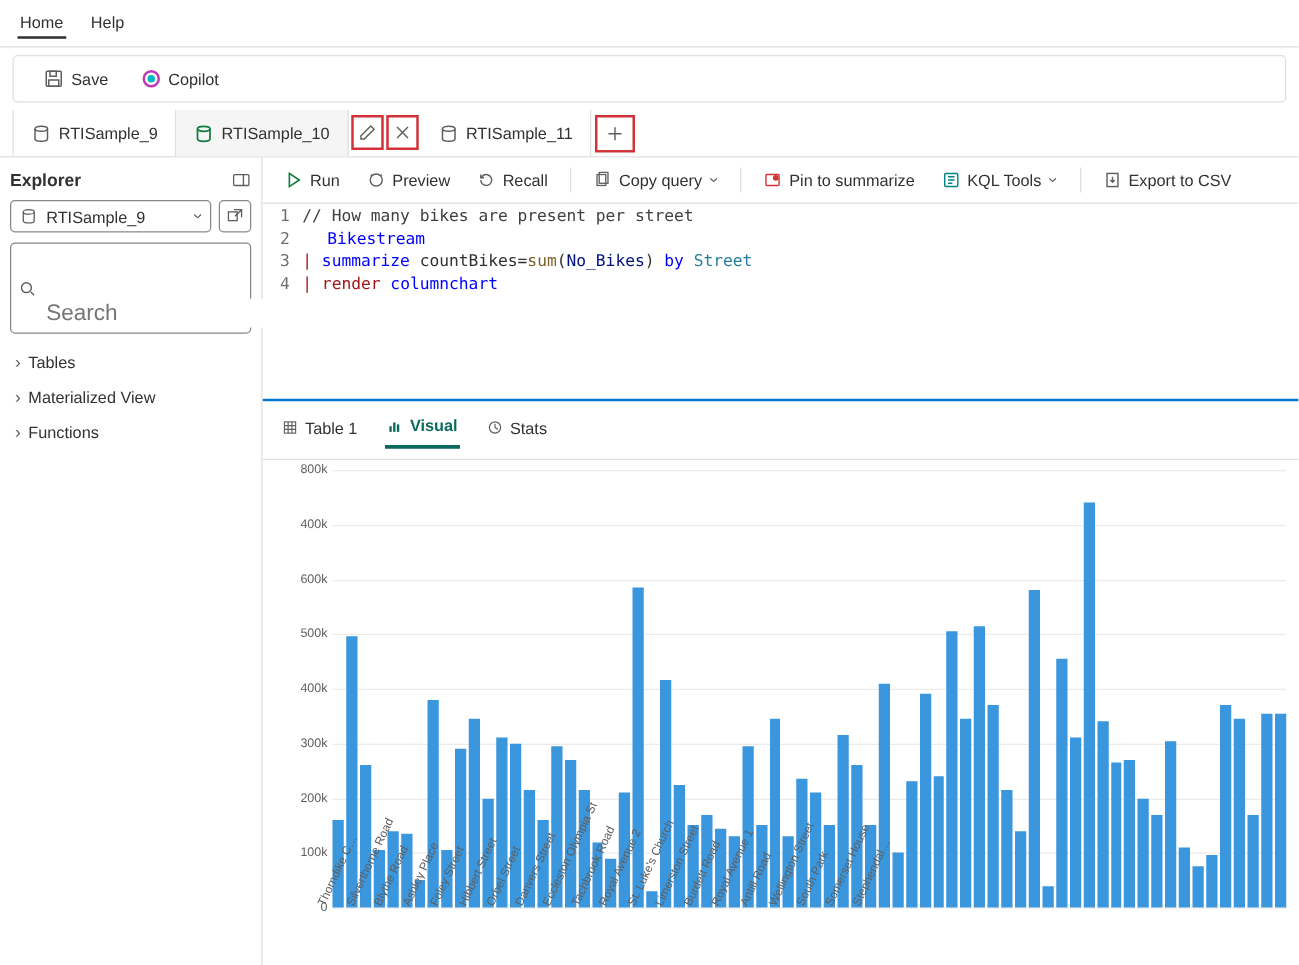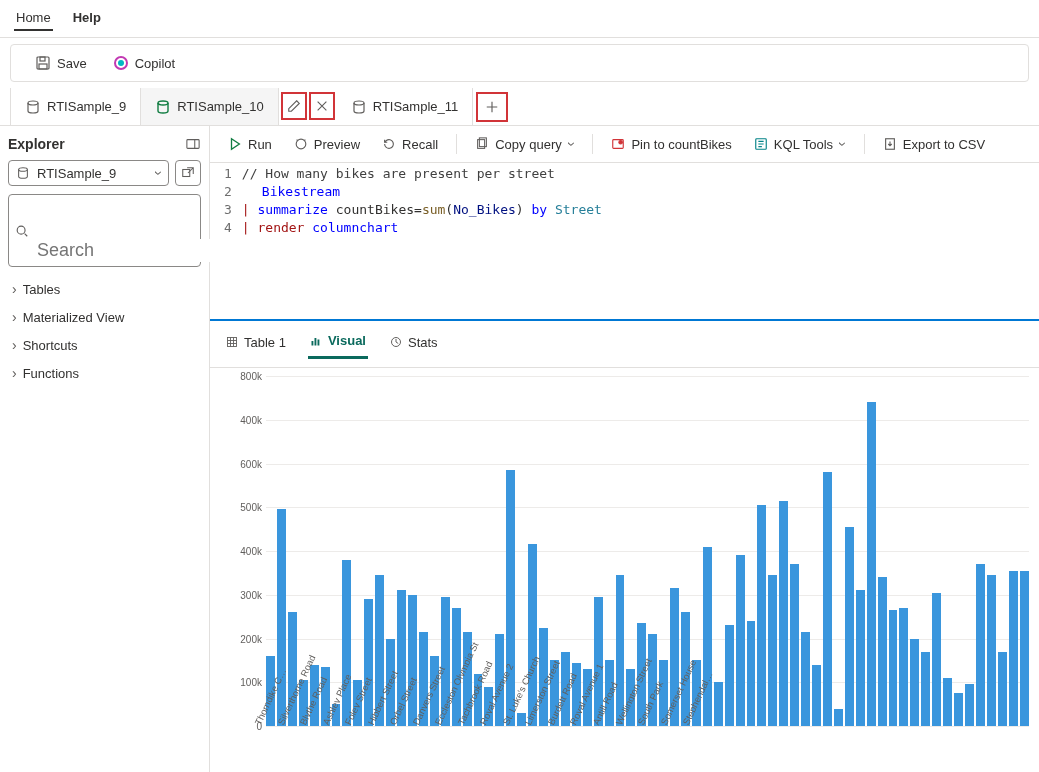--- a/index.html
+++ b/index.html
@@ -1,18 +1,18 @@
 <!DOCTYPE html>
 <html><head>
 <meta charset="utf-8">
 <style>
   * { box-sizing: border-box; }
   html, body { margin: 0; padding: 0; height: 100%; font-family: "Segoe UI", sans-serif; font-size: 13px; color: #323130; background: #fff; }
   .top-menu { display: flex; gap: 18px; padding: 6px 14px; border-bottom: 1px solid #e1dfdd; }
-  .top-menu .item { padding: 4px 2px; cursor: pointer; font-weight: bold; }
+  .top-menu .item { padding: 4px 2px; cursor: pointer; }
   .top-menu .item.active { border-bottom: 2px solid #323130; font-weight:400; }
   .ribbon { display:flex; gap:10px; padding:6px 16px; border:1px solid #e1dfdd; margin:6px 10px; border-radius:4px; }
   .btn { display:flex; align-items:center; gap:6px; padding:4px 8px; border-radius:3px; cursor:pointer; }
   .icon { width:16px; height:16px; display:inline-flex; align-items:center; justify-content:center; }
   .tabs-row { display:flex; align-items:stretch; border-bottom:1px solid #e1dfdd; padding:0 10px; height:38px; }
   .tab { display:flex; align-items:center; gap:6px; padding:0 14px; border-right:1px solid #e1dfdd; cursor:pointer; position:relative; }
   .tab.first { border-left:1px solid #e1dfdd; }
   .tab.active { background:#f5f5f5; }
   .annot { border:2px solid #d13438; display:flex; align-items:center; justify-content:center; width:26px; height:28px; margin:4px 0; cursor:pointer;}
   .group { display:flex; gap:2px; }
@@ -180,24 +180,20 @@
       <div class="tree-item">
           <span class="chev-r"></span>
           <span>Tables</span>
         </div>
       <div class="tree-item">
           <span class="chev-r"></span>
           <span>Materialized View</span>
         </div>
       <div class="tree-item">
           <span class="chev-r"></span>
-          <span>Shortcuts</span>
-        </div>
-      <div class="tree-item">
-          <span class="chev-r"></span>
           <span>Functions</span>
         </div>
     </div>
   </div>
 
   <div class="content">
     <div class="toolbar">
       <div class="btn">
         <svg width="14" height="14" viewBox="0 0 16 16" fill="none" stroke="#107c41" stroke-width="1.5">
             <path d="M4 2l9 6-9 6z"></path>
@@ -226,21 +222,21 @@
           </svg>
         <span>Copy query</span>
         <span class="chev"></span>
       </div>
       <div class="tool-sep"></div>
       <div class="btn">
         <svg width="14" height="14" viewBox="0 0 16 16" fill="none" stroke="#d13438" stroke-width="1.3">
             <rect x="2" y="3" width="12" height="10" rx="1"></rect>
             <circle cx="11" cy="6" r="2" fill="#d13438"></circle>
           </svg>
-        <span>Pin to countBikes</span>
+        <span>Pin to summarize</span>
       </div>
       <div class="btn">
         <svg width="14" height="14" viewBox="0 0 16 16" fill="none" stroke="#038387" stroke-width="1.3">
             <rect x="2" y="2" width="12" height="12" rx="1"></rect>
             <path d="M5 5h6M5 8h6M5 11h4"></path>
           </svg>
         <span>KQL Tools</span>
         <span class="chev"></span>
       </div>
       <div class="tool-sep"></div>

